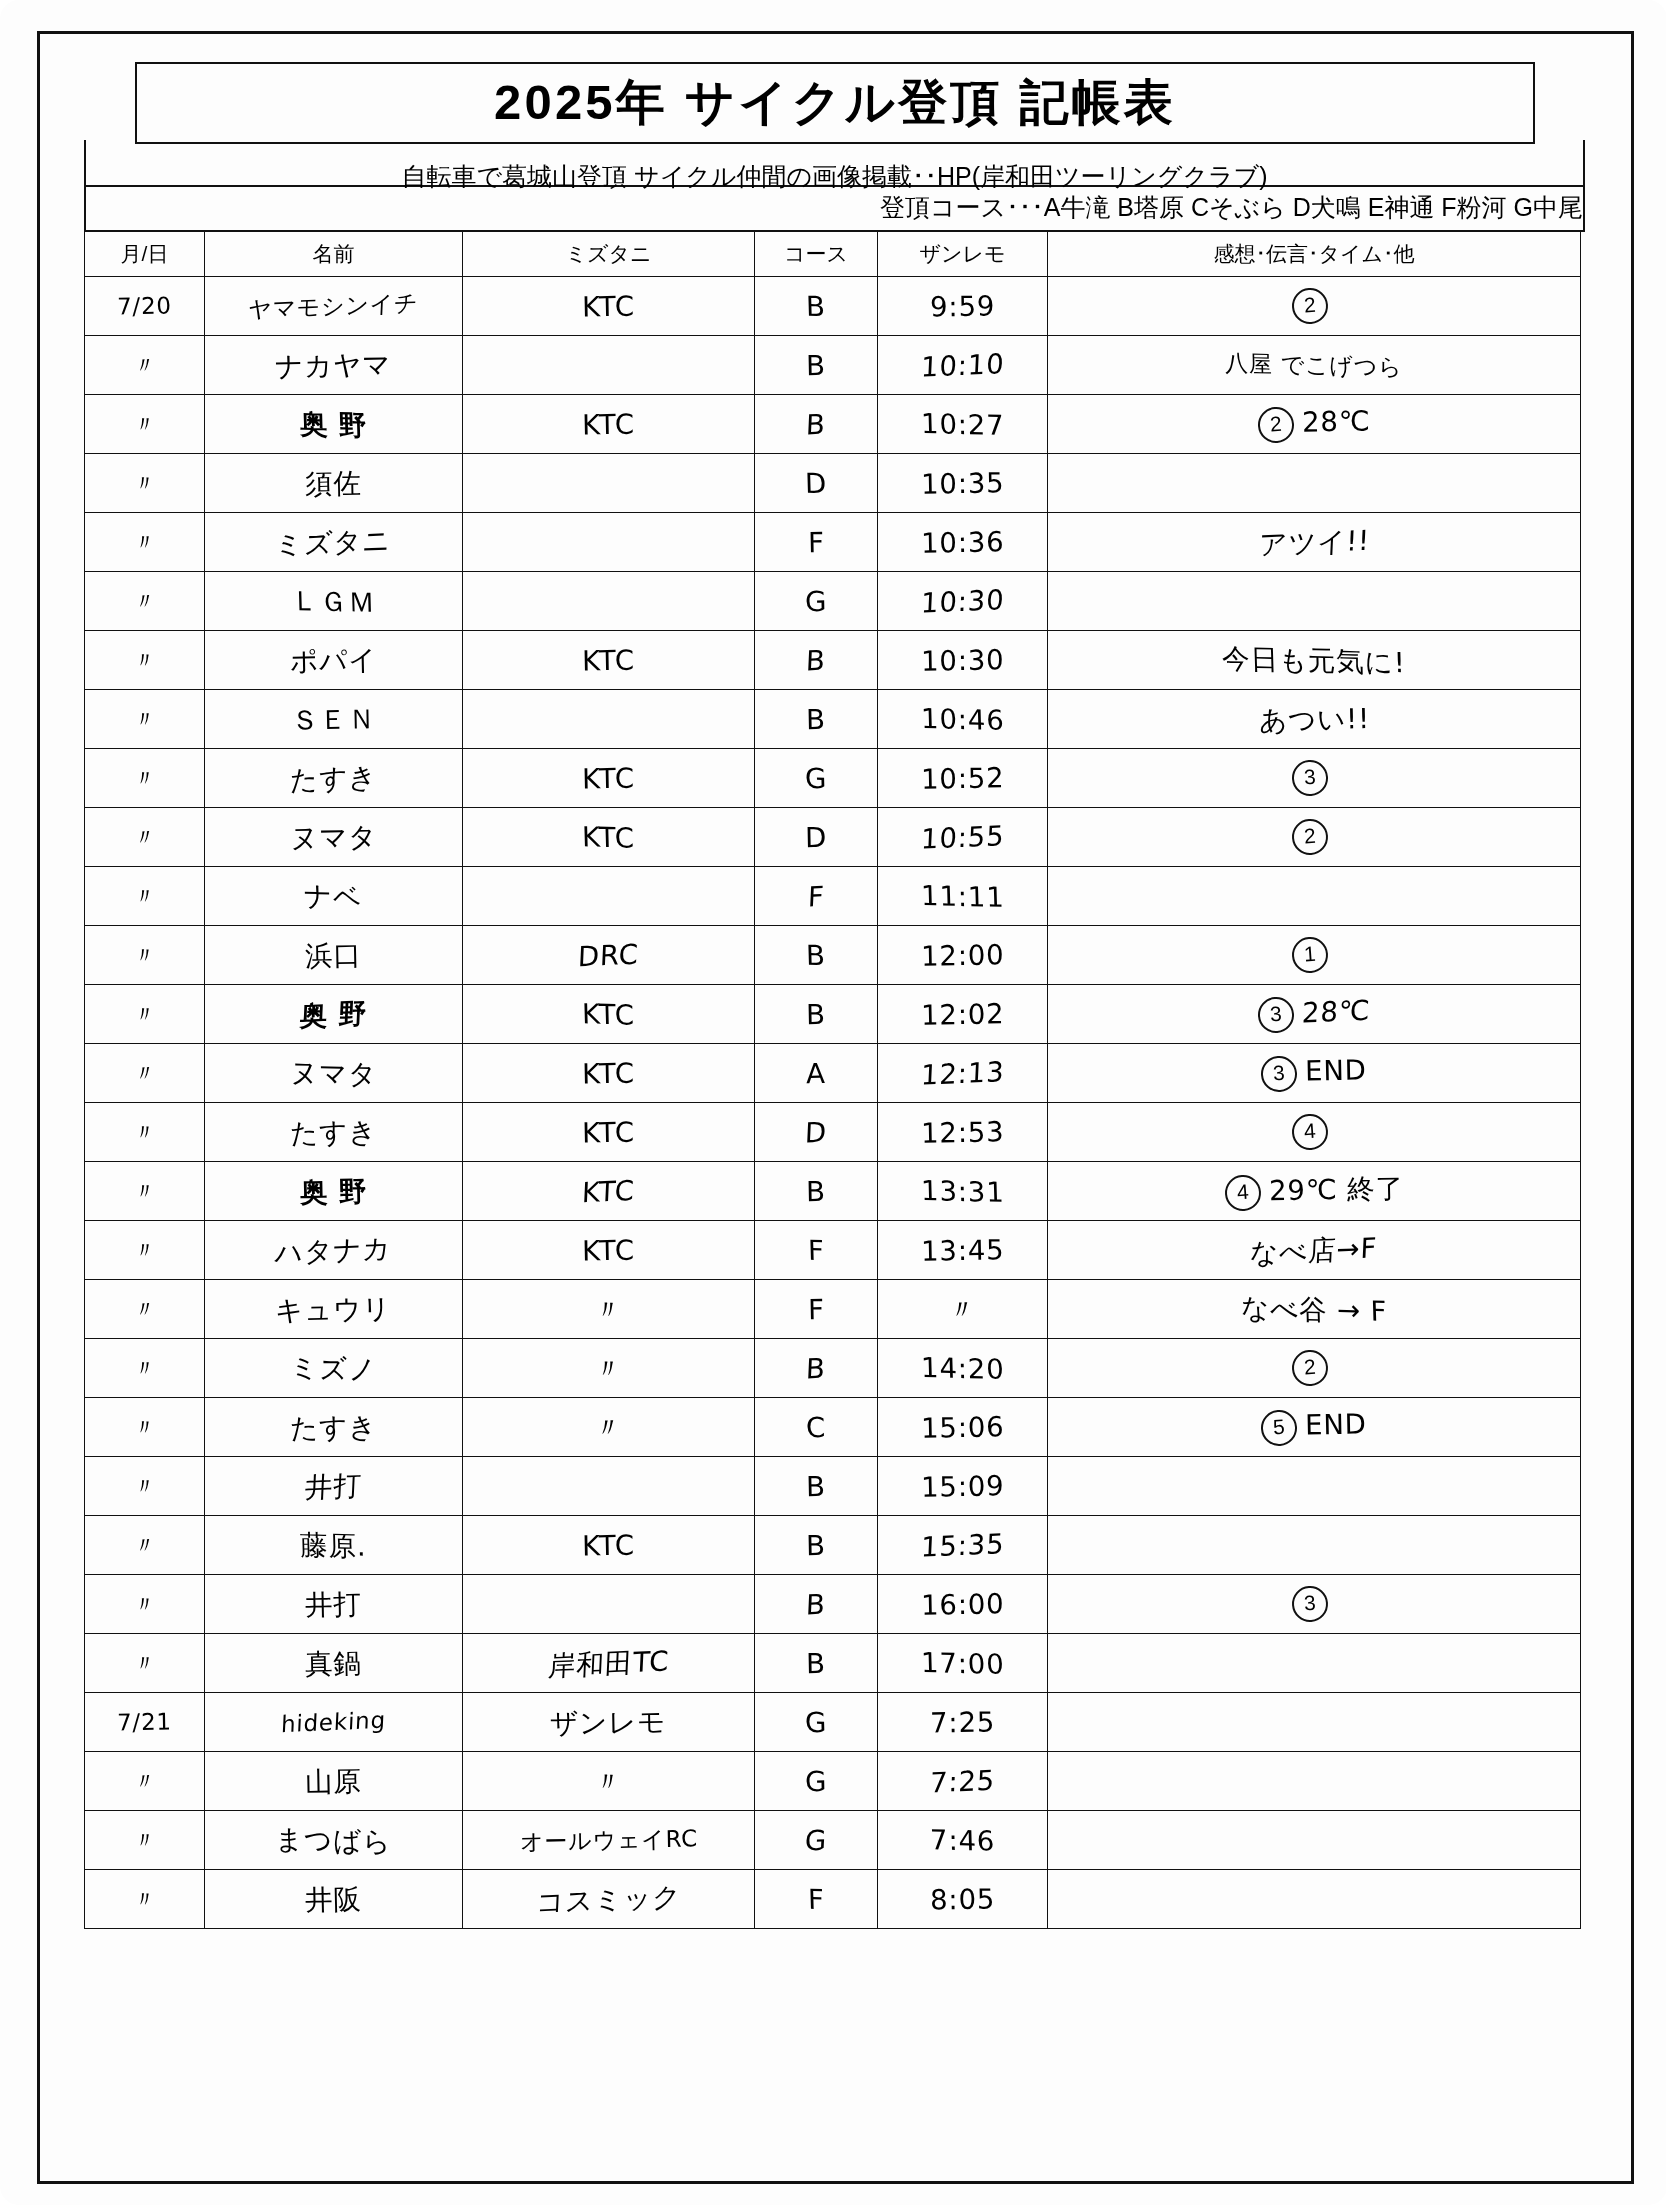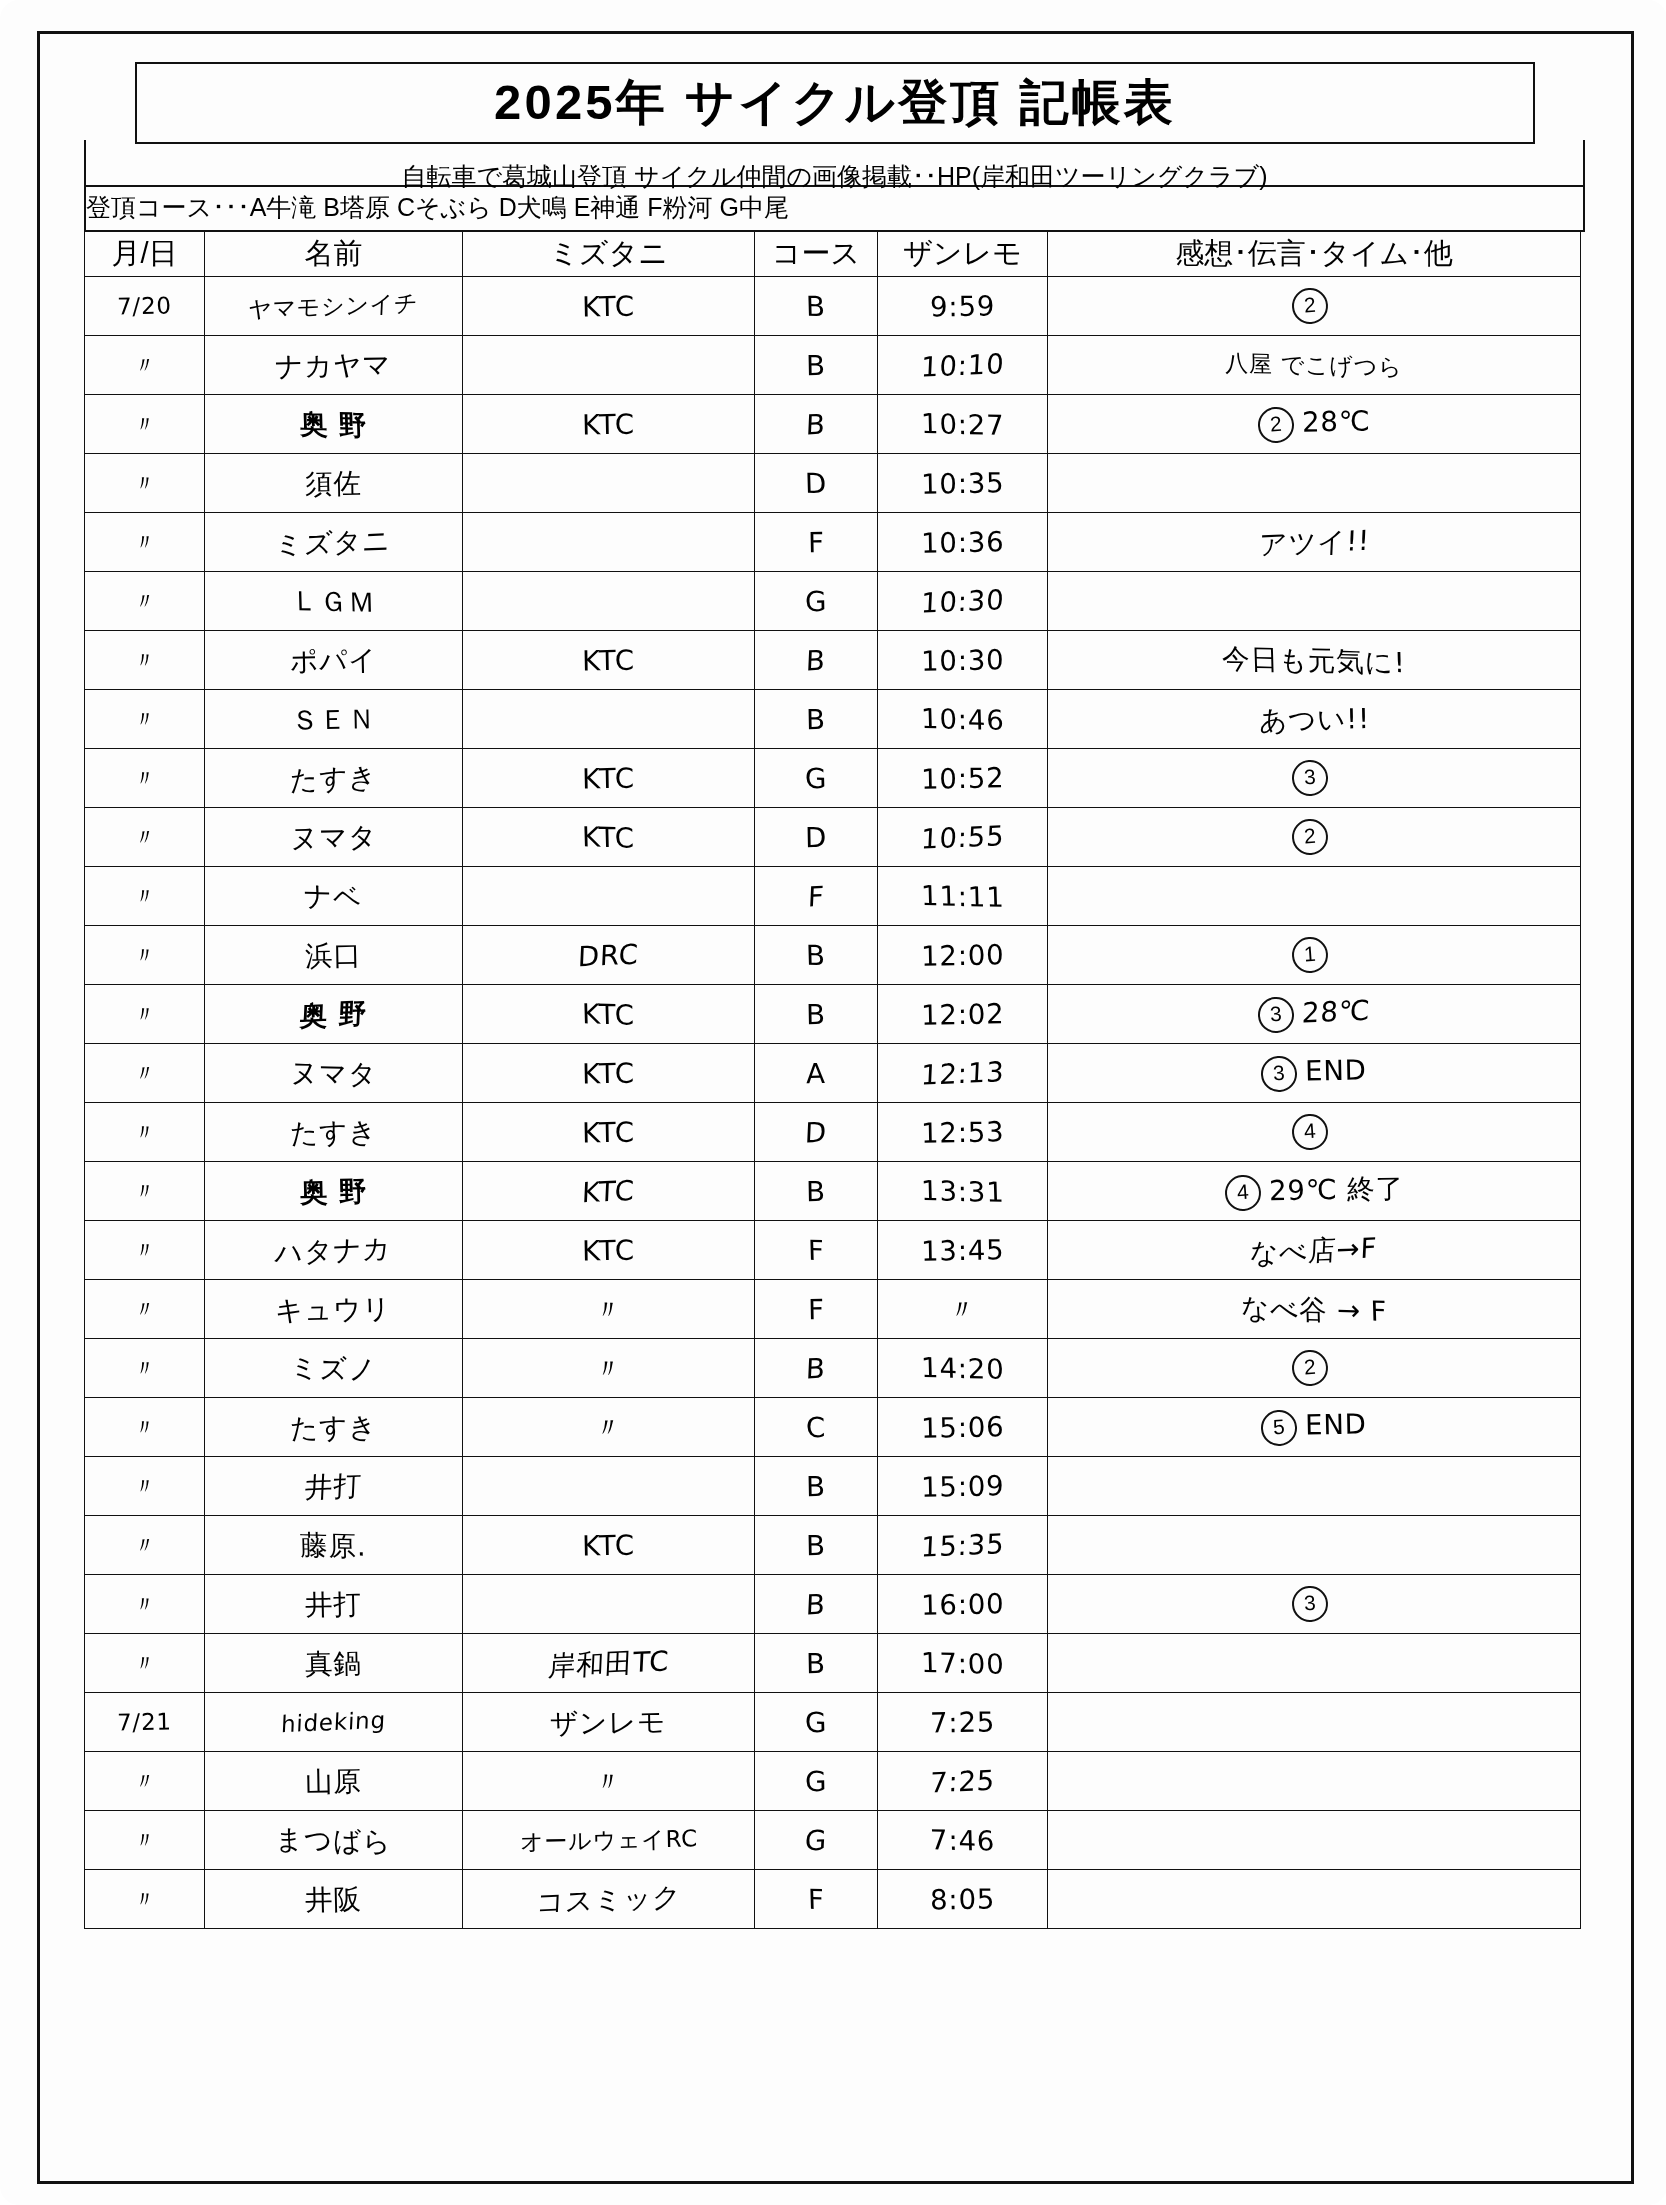--- a/index.html
+++ b/index.html
@@ -83,21 +83,21 @@
     position: absolute;
     left: 32px;
     top: 141px;
     width: 1497px;
     height: 45px;
     border-left: 2.4px solid #111;
     border-right: 2.4px solid #111;
     border-bottom: 2.4px solid #111;
     display: flex;
     align-items: center;
-    justify-content: flex-start;
+    justify-content: flex-end;
   }
   .course-text {
     font-size: 25px;
     white-space: nowrap;
   }
 
   
   .table-wrap {
     position: absolute;
     left: 32px;
@@ -111,21 +111,21 @@
   }
   table.log th, table.log td {
     border: 1.6px solid #111;
     padding: 0;
     height: 58px;
     vertical-align: middle;
     text-align: center;
   }
   table.log thead th {
     height: 45px;
-    font-size: 29px;
+    font-size: 21px;
     font-weight: 400;
     margin-left: 24px;
   }
 
   col.c-date   { width: 120px; }
   col.c-name   { width: 258px; }
   col.c-club   { width: 292px; }
   col.c-course { width: 123px; }
   col.c-time   { width: 170px; }
   col.c-note   { width: 533px; }

